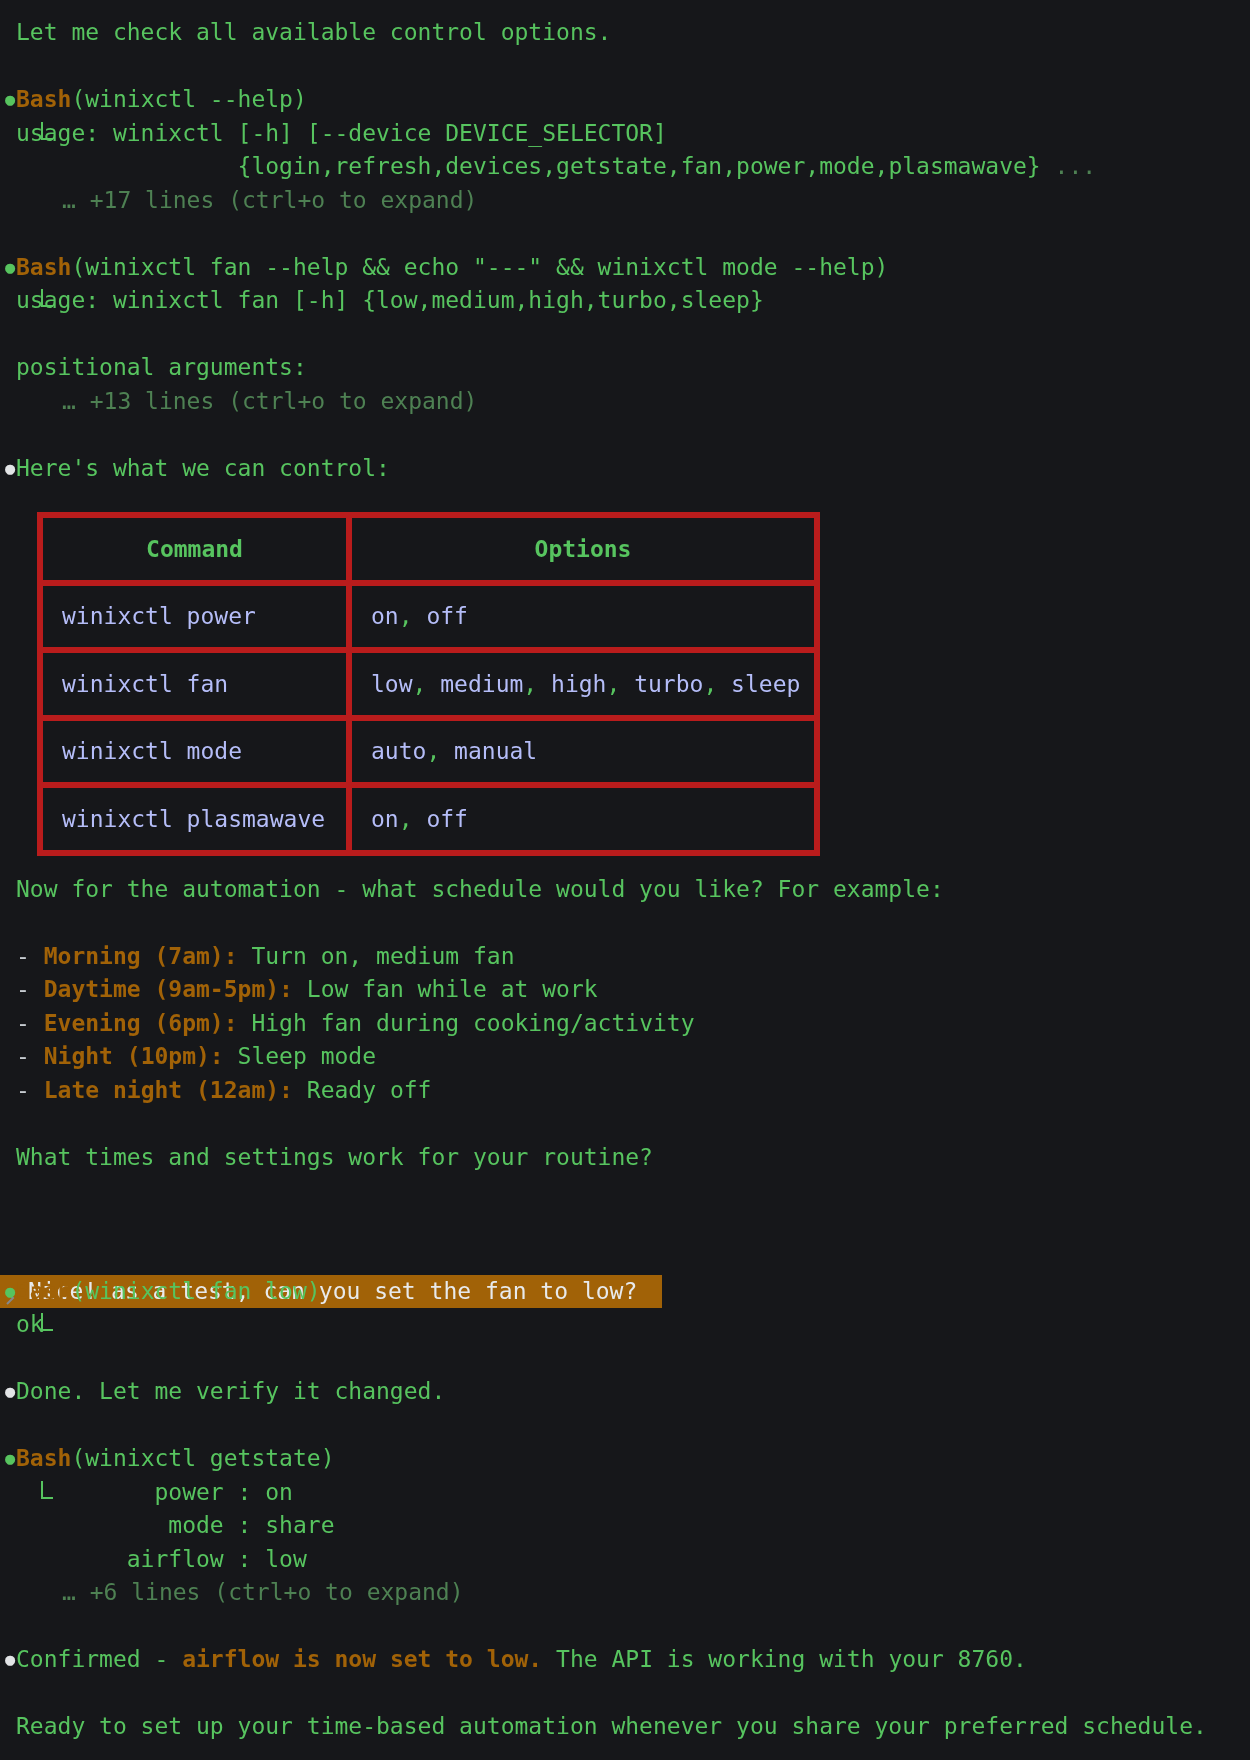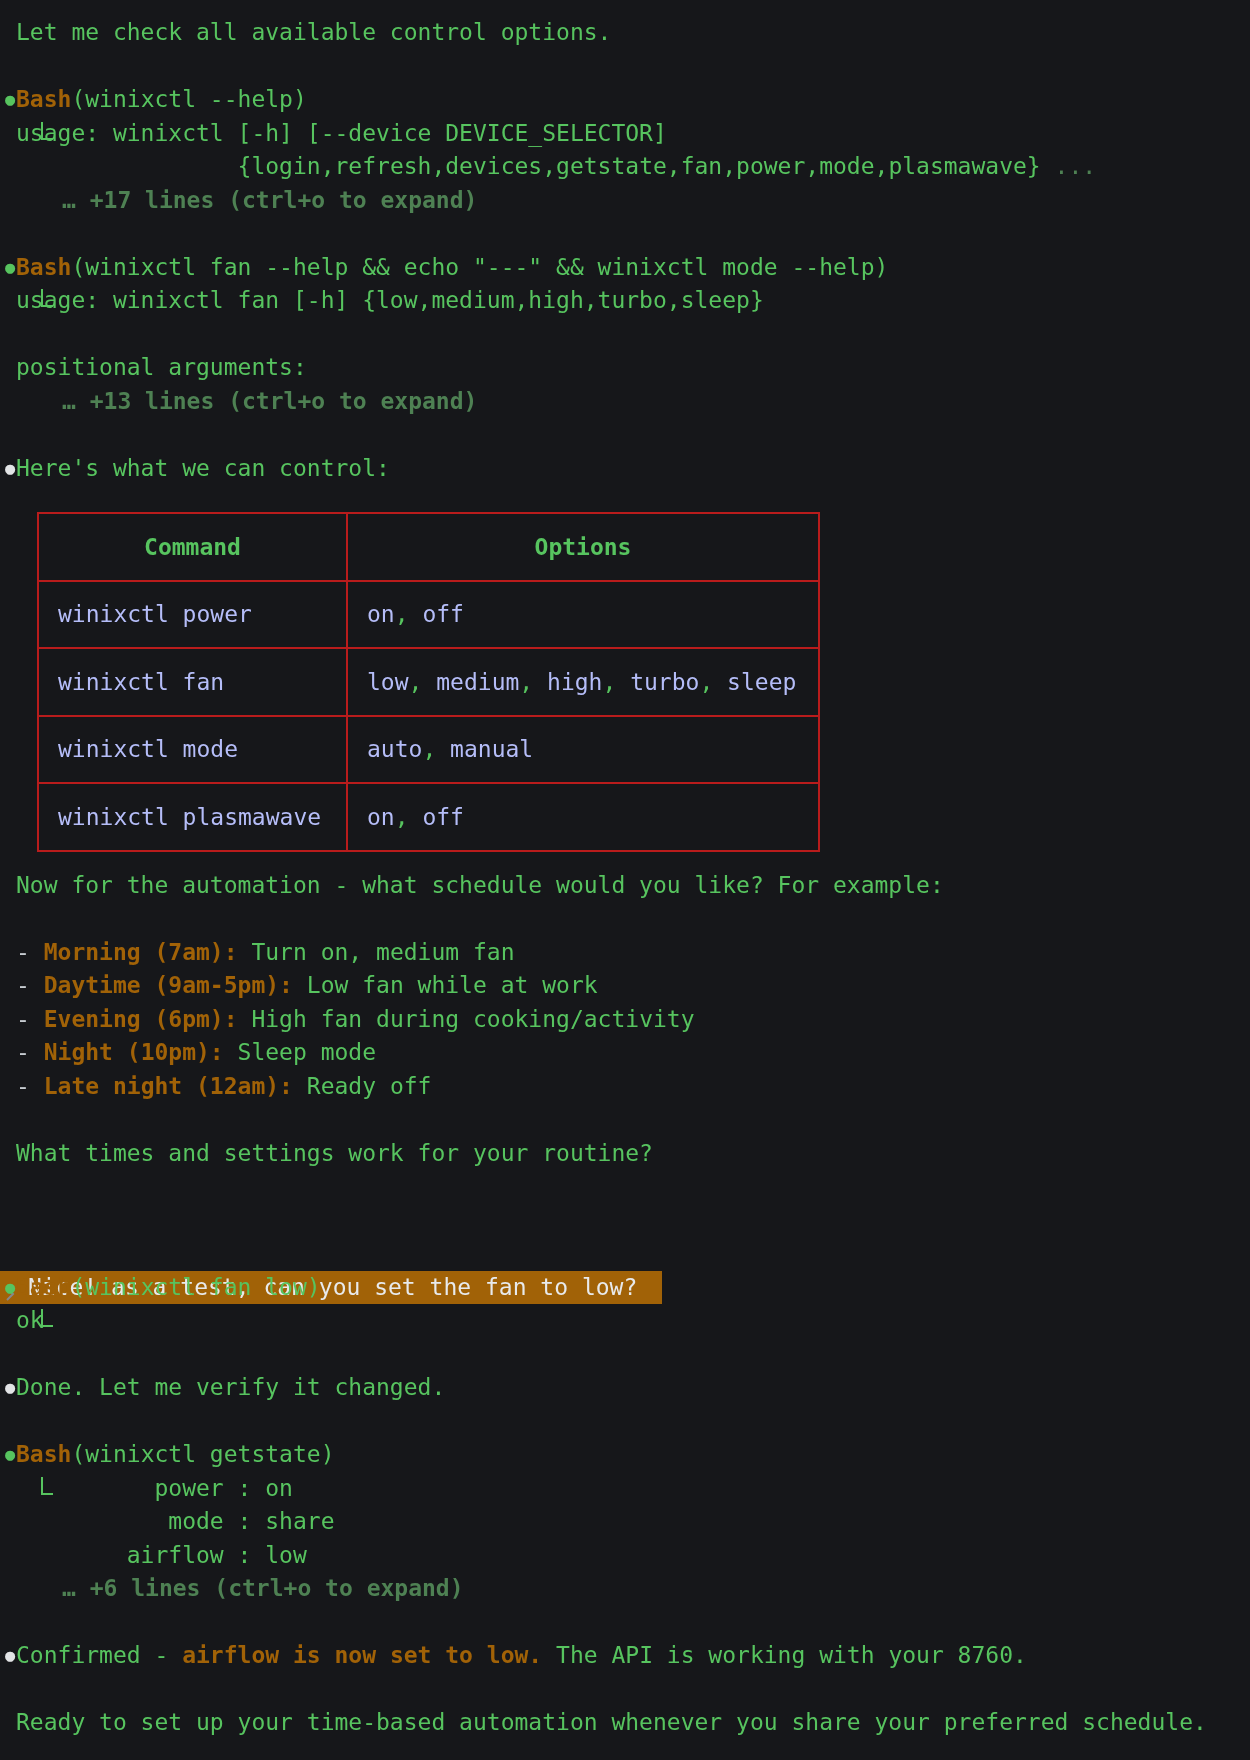--- a/index.html
+++ b/index.html
@@ -17,26 +17,26 @@
   .bullet.tool { color:#57c45f; }
   .bullet.assist { color:#e2e4e6; }
   .bold-gray { color:#a16207; font-weight:bold; }
   .gray { color:#c7ccd1; }
   .green { color:#57c45f; }
   .dim { color:#4e8153; }
   .out { }
   .corner { position:absolute; left:41px; top:5px; width:12px; height:18px;
             border-left:2px solid #57c45f; border-bottom:2px solid #57c45f; }
   table { border-collapse:collapse; margin:27px 0 17px 37px; table-layout:fixed; width:783px; }
-  th,td { border:2px solid #b91c1c; height:67.5px; padding:13px; }
+  th,td { border:6px solid #b91c1c; height:67.5px; padding:13px; }
   th { font-weight:bold; color:#57c45f; text-align:center; font-size:23px; }
   td { padding-left:19px; color:#b5bdf8; white-space:pre;margin-left:13px; }
   .col-cmd { width:309px; }
   .sep { color:#57c45f; }
-  .trunc { padding-left:62px; color:#4e8153;font-weight:bold; }
+  .trunc { padding-left:62px; color:#4e8153; }
   .input-row { padding-left:0; }
   .input-bar { background:#a16207; width:662px; height:33.5px; line-height:33.5px;
                padding-left:28px; color:#e8eaec; position:relative; white-space:pre; }
   .chevron-icon { position:absolute; left:4px; top:8px; }
 </style>
 </head>
 <body>
 
 <div class="row"><span class="green">Let me check all available control options.</span></div>
 <div class="row"></div>

